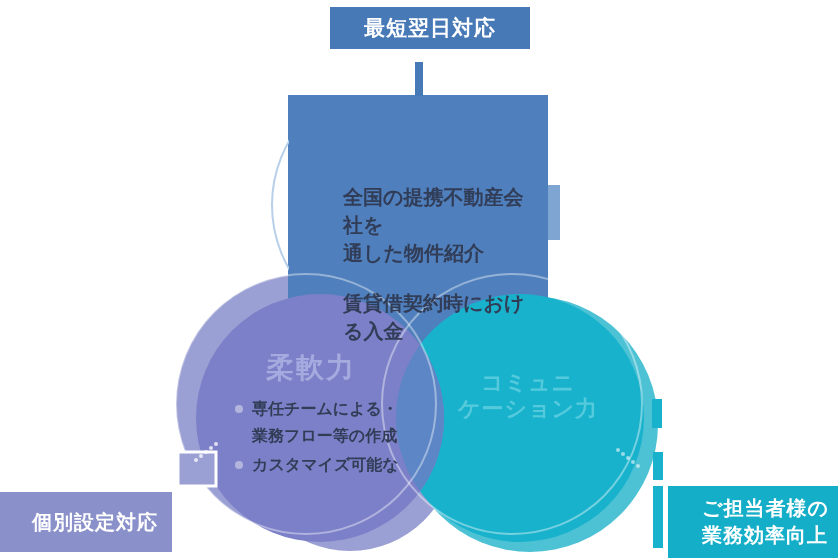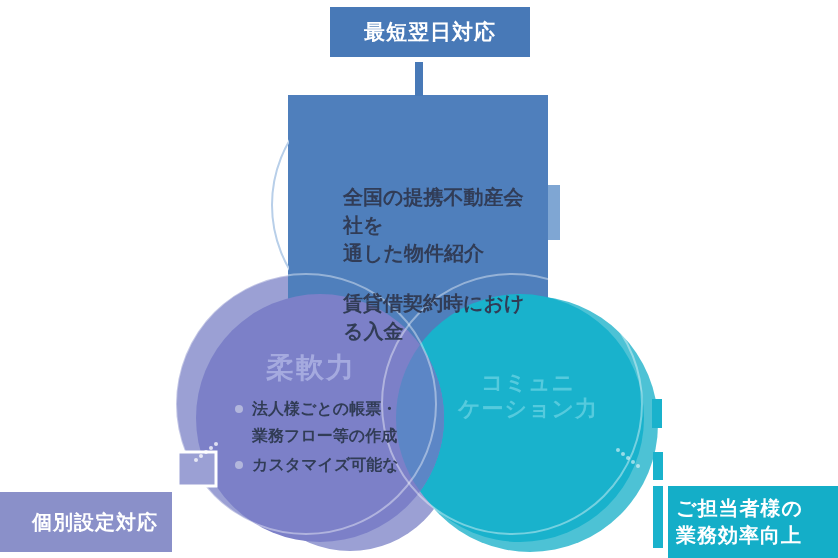--- a/index.html
+++ b/index.html
@@ -2,26 +2,26 @@
 <html lang="ja" style="--blue: #4F7FBC; --blue-badge: #4879B7; --blue-light: #7FA6D3; --purple: #7C80C8; --purple-light: #9BA0D4; --purple-badge: #8A90C9; --teal: #19B2CC; --teal-light: #4DC2D5; --teal-badge: #14AEC8; --lens: #5C86C6; --ink: #313C56; --ink-teal: #2B4156; --title-purple: #A5AADF; --title-teal: #55CADD; --dot-purple: #B2B6DC; --dot-teal: #55C5D9;"><head>
 <meta charset="utf-8">
 <style>
   html,body{margin:0;padding:0;background:#fff;}
   body{width:838px;height:558px;position:relative;overflow:hidden;
        font-family:"Liberation Sans","DejaVu Sans",sans-serif;}
   .stage{position:absolute;left:0;top:0;width:838px;height:558px;}
   svg.venn{position:absolute;left:0;top:0;}
   .abs{position:absolute;}
   .badge{display:flex;align-items:center;color:#fff;font-weight:bold;letter-spacing:1px;}
-  .badge-top{left:330px;top:7px;width:200px;height:50px;background:var(--blue-badge);
+  .badge-top{left:330px;top:7px;width:200px;height:42px;background:var(--blue-badge);
              justify-content:center;font-size:21px;}
   .badge-bl{left:0;top:492px;width:172px;height:60px;background:var(--purple-badge);
             padding-left:32px;box-sizing:border-box;font-size:20px;}
   .badge-br{left:668px;top:486px;width:170px;height:72px;background:var(--teal-badge);
-            padding:9px 0 0 8px;box-sizing:border-box;display:block;
+            padding:9px 0 0 34px;box-sizing:border-box;display:block;
             font-size:20px;line-height:27px;font-weight:bold;color:#fff;letter-spacing:1px;}
   .panel-text{left:343px;top:183px;width:200px;color:var(--ink);
               font-size:20px;line-height:28px;font-weight:bold;}
   .panel-text .para2{margin-top:22px;}
   .circle-title{font-weight:bold;text-align:center;}
   .title-left{left:231px;top:349px;width:160px;font-size:28px;color:var(--title-purple);letter-spacing:2px;}
   .title-right{left:448px;top:338px;width:160px;font-size:22px;line-height:26px;
                color:var(--title-teal);letter-spacing:1px;margin-top:32px;}
   .vlist{width:210px;}
   .vlist-left{left:231px;top:395px;}
@@ -92,21 +92,21 @@
   <div class="abs panel-text">
     <div>全国の提携不動産会社を</div>
     <div>通した物件紹介</div>
     <div class="para2">賃貸借契約時における入金</div>
   </div>
 
   <div class="abs circle-title title-left">柔軟力</div>
   <div class="abs vlist vlist-left">
     <div class="vitem">
       <span class="dot"></span>
-      <span>法人様ごとの帳票・</span><br>
+      <span>専任チームによる・</span><br>
       <span>業務フロー等の作成</span>
     </div>
     <div class="vitem">
       <span class="dot"></span>
       <span>カスタマイズ可能な</span><br>
     </div>
   </div>
 
   <div class="abs circle-title title-right">
     <div>コミュニ</div>

